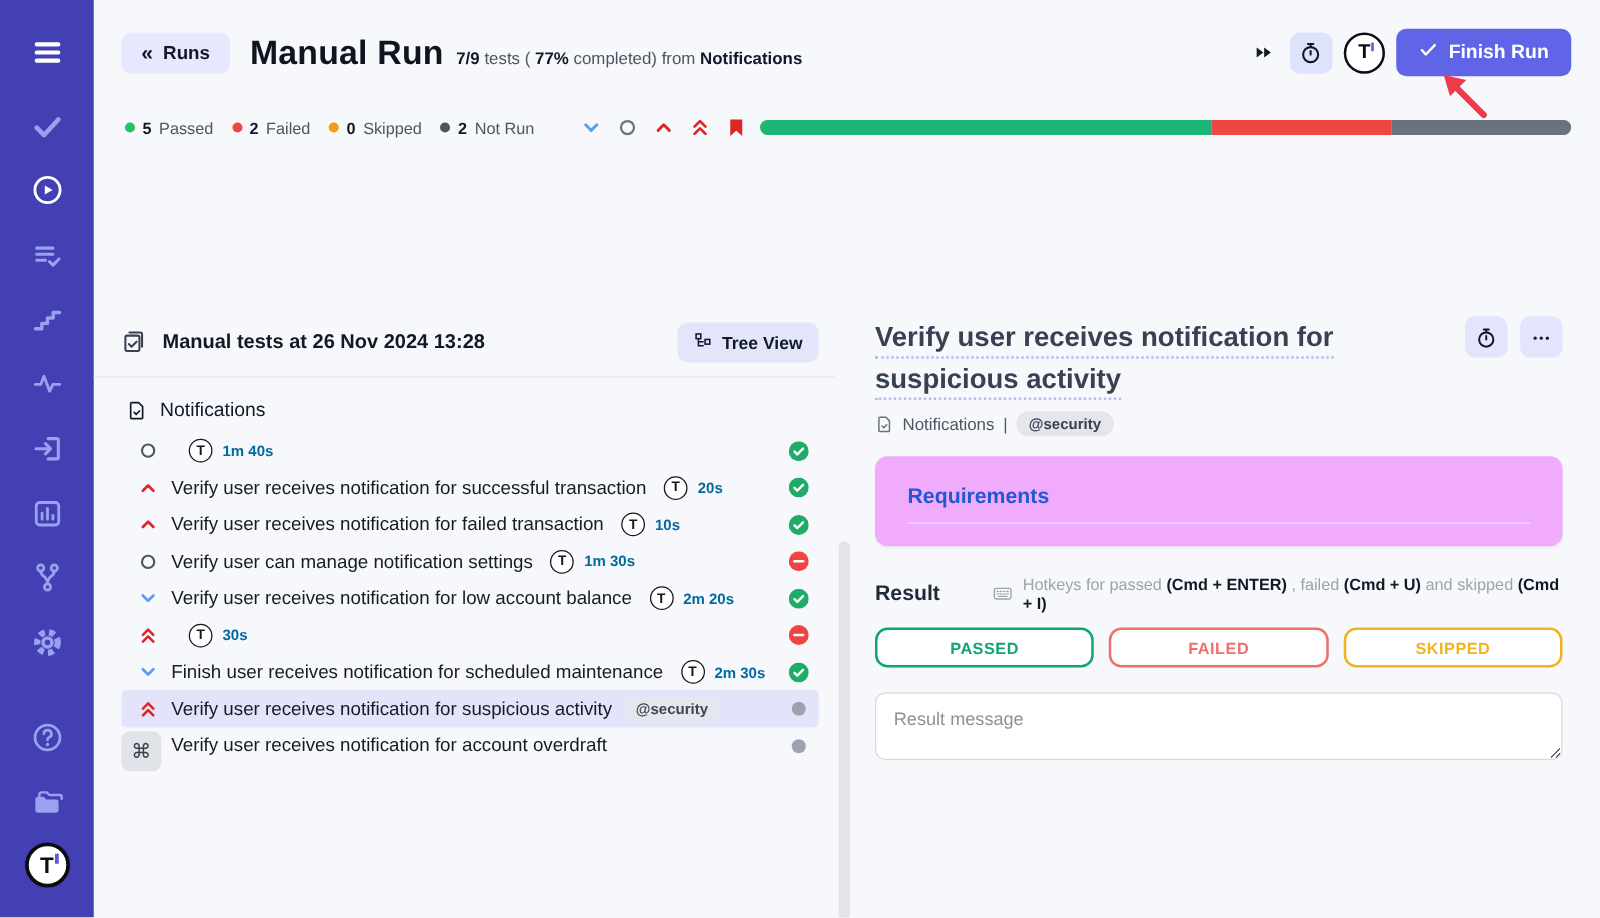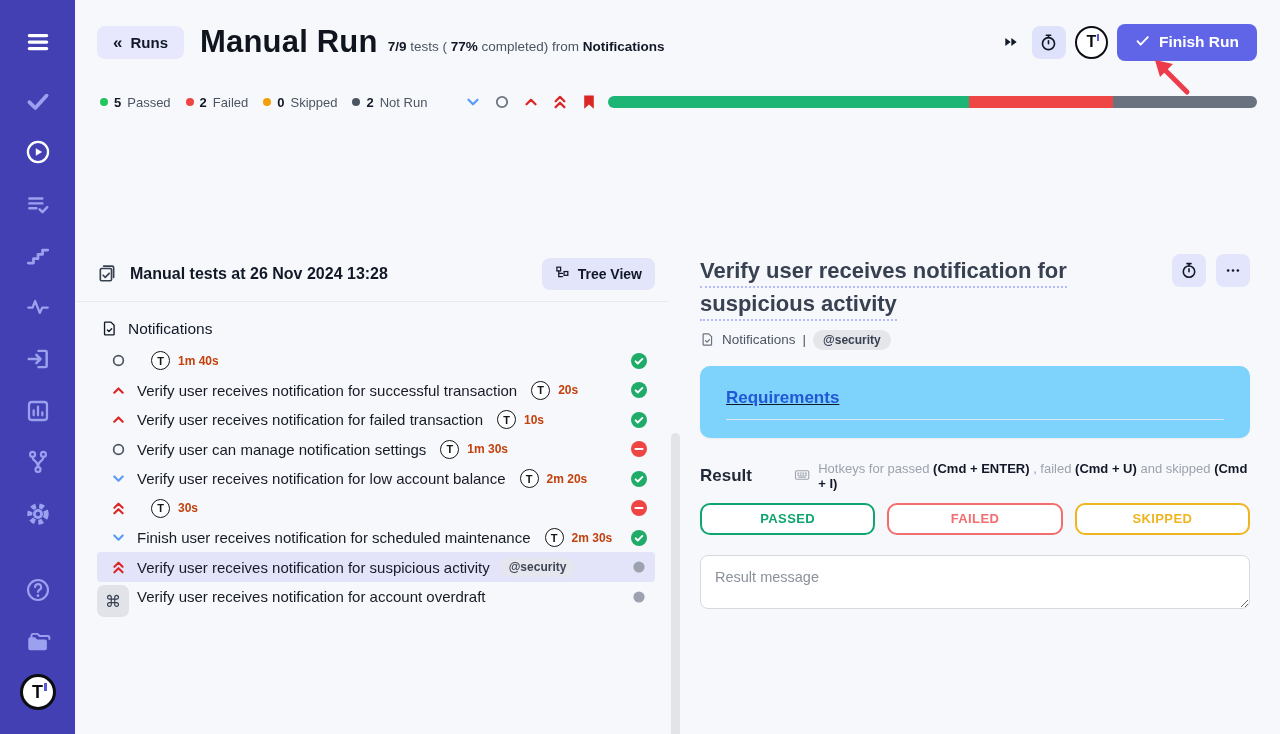--- a/index.html
+++ b/index.html
@@ -19,21 +19,21 @@
   .sb-logo i { font-style:normal; position:relative; }
   .sb-logo i::after { content:""; position:absolute; right:-4px; top:1px; width:3px; height:8px; background:#5a5ad6; }
 
   
   .main { flex:1; display:flex; flex-direction:column; position:relative; }
 
   .topbar { height:84px; display:flex; align-items:center; padding:0 23px 0 22px; position:relative; }
   .runs-btn { display:flex; align-items:center; gap:8px; background:#e7e8fd; border:none; border-radius:8px;
               padding:8px 16px; font-family:inherit; font-size:15px; font-weight:600; color:#111827; cursor:pointer; }
   .runs-chevrons { font-size:17px; line-height:1; }
-  .page-title { font-size:31px; font-weight:800; color:#0f141e; margin-left:16px; letter-spacing:.2px; }
+  .page-title { font-size:27px; font-weight:800; color:#0f141e; margin-left:16px; letter-spacing:.2px; }
   .subtitle { margin-left:10px; margin-top:8px; font-size:13.5px; color:#4b5563; }
   .subtitle .seg-b { font-weight:700; color:#111827; }
   .topbar-right { margin-left:auto; display:flex; align-items:center; gap:9px; }
   .ff-icon { width:16px; height:16px; color:#111827; margin-right:4px; cursor:pointer; }
   .icon-btn { width:34px; height:33px; background:#dfe2fb; border:none; border-radius:8px; display:flex;
               align-items:center; justify-content:center; color:#111827; cursor:pointer; }
   .icon-btn svg { width:19px; height:19px; }
   .logo-circle { width:33px; height:33px; background:#fff; border:2.5px solid #0c0d12; border-radius:50%;
                  display:flex; align-items:center; justify-content:center; font-weight:800; font-size:16px;
                  color:#0c0d12; cursor:pointer; }
@@ -72,21 +72,21 @@
   .folder-label { font-size:15.5px; color:#111827; }
   .tests { margin-top:4px; }
   .test-row { display:flex; align-items:center; height:29.5px; padding:0 8px 0 14px; border-radius:4px; cursor:pointer; }
   .test-row.selected { background:#e3e4f9; }
   .p-icon { width:15px; height:15px; flex:0 0 15px; margin-right:11px; display:flex; }
   .p-icon svg { width:100%; height:100%; }
   .t-title { font-size:15px; color:#161b26; white-space:nowrap; }
   .t-logo { width:19px; height:19px; border:1.8px solid #14151a; border-radius:50%; display:flex; align-items:center;
             justify-content:center; font-size:11px; font-weight:800; color:#14151a; background:#fff;
             margin-left:14px; flex:0 0 19px; }
-  .t-dur { font-size:12px; font-weight:700; color:#c2410c; margin-left:8px; white-space:nowrap; }
+  .t-dur { font-size:12px; font-weight:700; color:#0369a1; margin-left:8px; white-space:nowrap; }
   .t-tag { background:#e6e6ee; color:#3f4654; font-size:12px; font-weight:600; border-radius:10px;
            padding:2.5px 9px; margin-left:10px; white-space:nowrap; }
   .s-icon { margin-left:auto; width:16px; height:16px; flex:0 0 16px; display:flex; }
   .s-icon svg { width:100%; height:100%; }
   .cmd-btn { position:absolute; left:22px; bottom:-6px; width:32px; height:32px; background:#e2e3e8;
              border:none; border-radius:7px; font-size:16px; color:#374151; cursor:pointer; font-family:inherit; }
 
   .v-divider { width:14px; flex:0 0 14px; background:#f1f2f5; position:relative; }
   .v-divider .thumb { position:absolute; left:2.5px; top:6px; width:9px; height:480px; background:#e3e4e8; border-radius:5px; }
 
@@ -94,22 +94,22 @@
   .right-panel { flex:1; padding:12px 30px 0 18px; position:relative; }
   .rp-title-row { display:flex; }
   .rp-title { max-width:478px; font-size:22px; line-height:33px; font-weight:700; color:#374151; }
   .rp-title span { border-bottom:2px dotted #b3bcf7; padding-bottom:3px;
                    -webkit-box-decoration-break:clone; box-decoration-break:clone; }
   .rp-actions { margin-left:auto; display:flex; gap:10px; }
   .rp-actions .icon-btn { background:#e2e5fb; }
   .breadcrumb { display:flex; align-items:center; gap:7px; margin-top:10px; font-size:13.5px; color:#4b5563; }
   .breadcrumb .file-icon { width:15px; height:15px; color:#6b7280; }
   .bc-pill { background:#e4e6ea; color:#374151; font-size:12px; font-weight:600; border-radius:10px; padding:3px 10px; }
-  .rp-card { margin-top:16px; background:#7dd3fc; border-radius:10px; box-shadow:0 1px 2px rgba(15,23,42,.05);
-             padding:22px 26px 18px 26px;text-decoration:underline; }
+  .rp-card { margin-top:16px; background:#f0abfc; border-radius:10px; box-shadow:0 1px 2px rgba(15,23,42,.05);
+             padding:22px 26px 18px 26px; }
   .rp-section { margin-bottom:14px; border-bottom:1.5px solid #dde6fb; padding-bottom:11px; }
   .rp-section:last-child { margin-bottom:0; }
   .rp-section-h { color:#2257d6; font-size:17px; font-weight:700; cursor:pointer; }
   .result-row { display:flex; align-items:center; margin-top:23px; }
   .result-h { font-size:17px; font-weight:800; color:#1f2937; }
   .hotkeys { display:flex; align-items:center; gap:6px; margin-left:42px; font-size:13px; color:#9ca3af; }
   .hotkeys .kb-icon { width:17px; height:17px; color:#9ca3af; margin-right:2px; }
   .hotkeys .seg-b { color:#111827; font-weight:700; }
   .verdict-row { display:flex; gap:12px; margin-top:12px; }
   .verdict-btn { flex:1; height:32px; background:#fff; border-radius:10px; border:2px solid; font-family:inherit;

